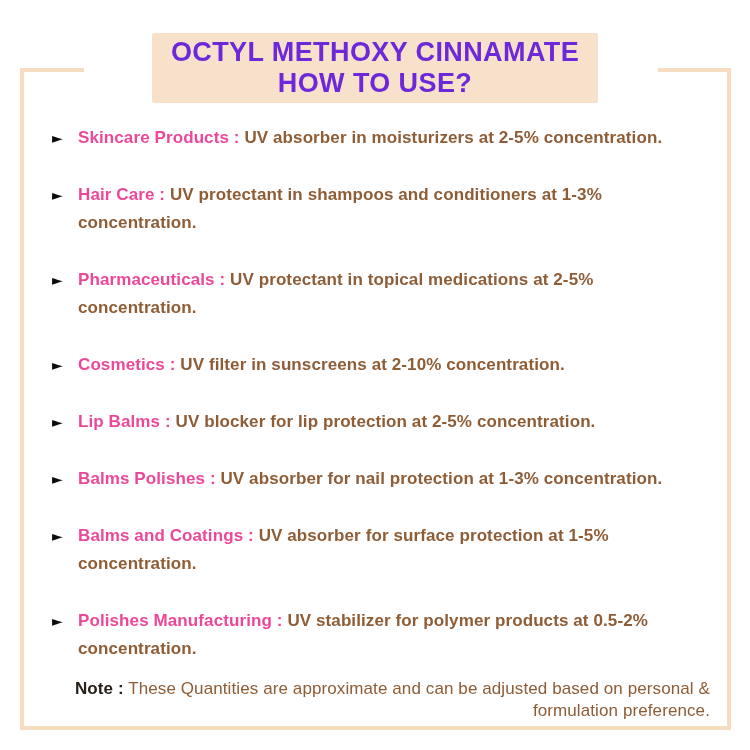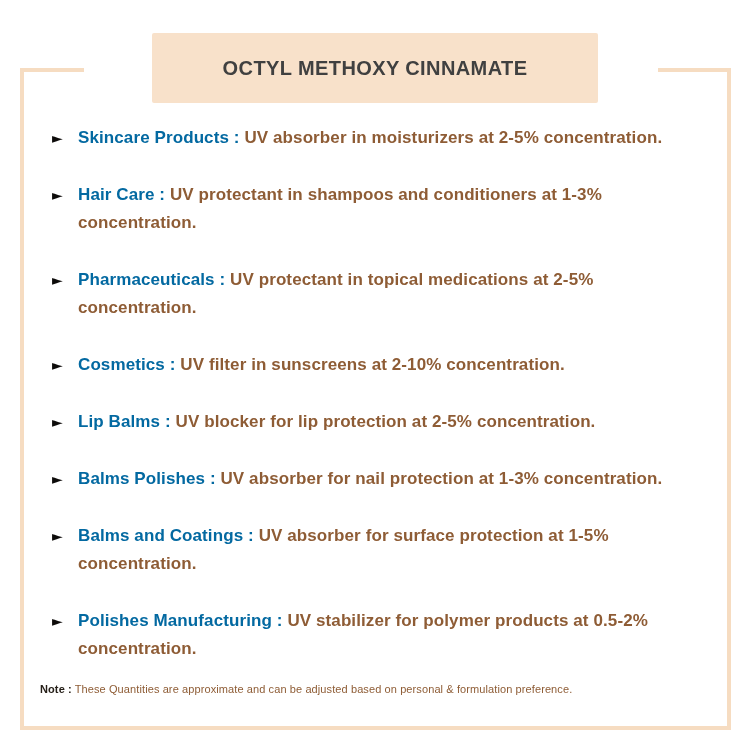--- a/index.html
+++ b/index.html
@@ -27,23 +27,23 @@
     width: 446px; height: 70px;
     background: #f8e1ca;
     border-radius: 2px;
     display: flex;
     flex-direction: column;
     justify-content: center;
     align-items: center;
     text-align: center;
   }
   .title-line {
-    font-size: 20px;
+    font-size: 27px;
     font-weight: 700;
-    color: #404040;
+    color: #6d28d9;
     letter-spacing: 0.4px;
     line-height: 31px;
     white-space: nowrap;
   }
 
   
   .usage-list {
     position: absolute;
     left: 52px; top: 124px;
     width: 624px;
@@ -65,51 +65,52 @@
   }
   .item-text {
     flex: 1;
     font-size: 17px;
     line-height: 28px;
     max-width: 596px;
     letter-spacing: 0.1px;
   }
   .item-label {
     font-weight: 700;
-    color: #0369a1;
+    color: #ec4899;
   }
   .item-desc {
     font-weight: 700;
     color: #8e5c35;
   }
 
   
   .note {
     position: absolute;
     left: 40px; top: 678px;
     width: 670px;
-    text-align: left;
-    font-size: 11px;
+    text-align: right;
+    font-size: 17px;
     line-height: 22px;
     letter-spacing: 0.1px;
   }
   .note-label { font-weight: 700; color: #262019; }
   .note-text  { font-weight: 400; color: #8e5c35; }
 </style>
 </head>
 <body>
 
 <div class="frame-line frame-top-left"></div>
 <div class="frame-line frame-top-right"></div>
 <div class="frame-line frame-left"></div>
 <div class="frame-line frame-right"></div>
 <div class="frame-line frame-bottom"></div>
 
 <div class="title-box">
   <div class="title-line">OCTYL METHOXY CINNAMATE</div>
+  <div class="title-line">HOW TO USE?</div>
 </div>
 
 <div class="usage-list">
 
   <div class="usage-item">
     <span class="bullet">►</span>
     <div class="item-text">
       <span class="item-label">Skincare Products :</span>
       <span class="item-desc">UV absorber in moisturizers at 2-5% concentration.</span>
     </div>

